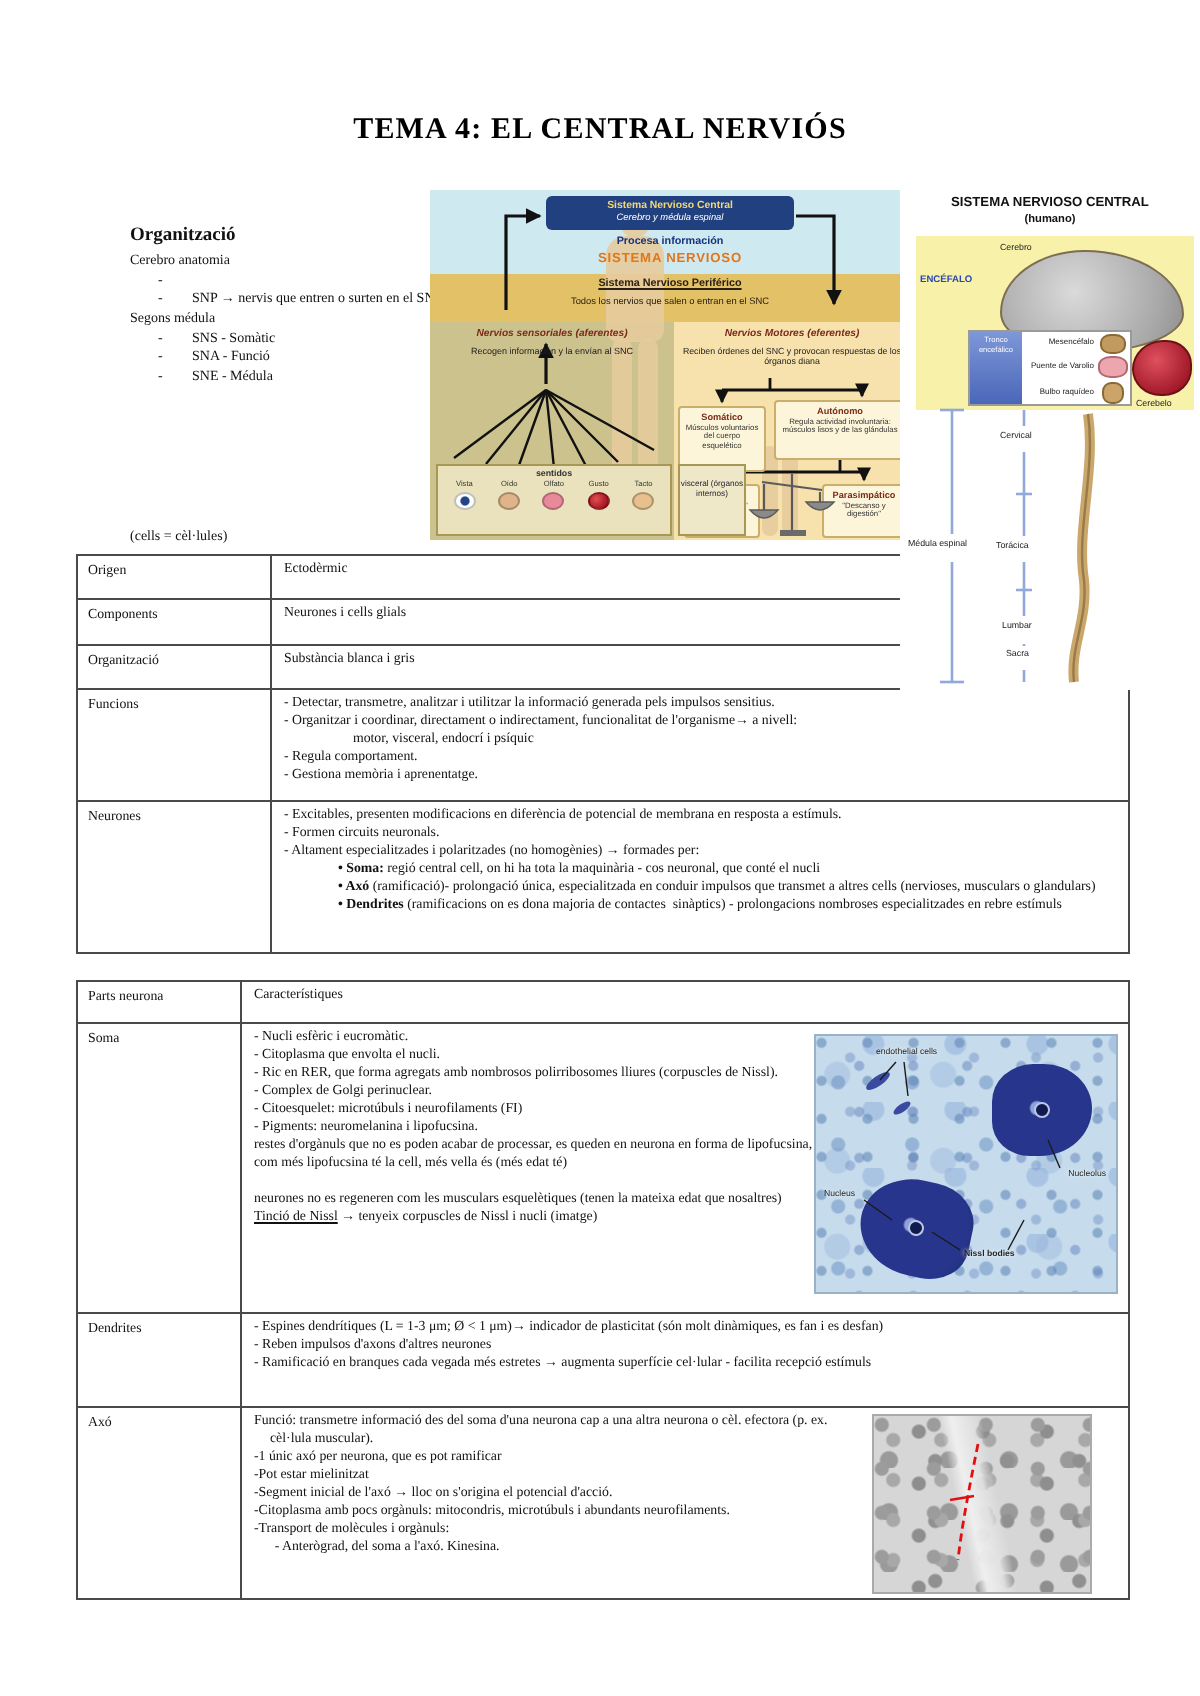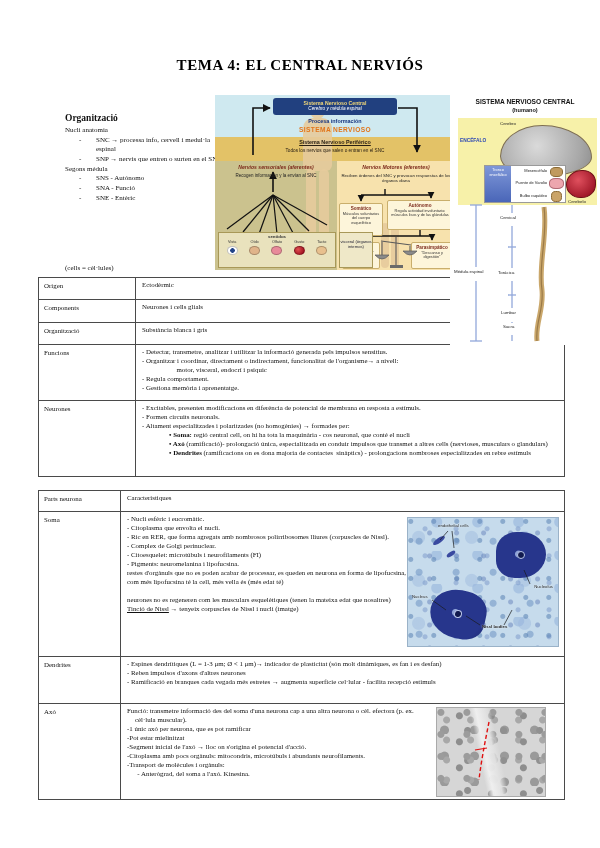--- a/index.html
+++ b/index.html
@@ -145,38 +145,37 @@
     background-size:100% 100%,26px 22px,32px 26px,24px 20px,36px 30px,30px 26px;}
   .em-svg{position:absolute;left:0;top:0;width:110px;height:90px;}
 </style>
 </head>
 <body>
 
 <div class="page-title">TEMA 4: EL CENTRAL NERVIÓS</div>
 
 <div class="classif">
   <div class="classif-h">Organització</div>
-  <div>Nucli anatomia</div>
+  <div>Cerebro anatomia</div>
   <div class="dl"><div class="citem">
         <span class="cm">-</span>
-        <span class="ct">SNC → processa info, cervell i medul·la espinal</span>
       </div><div class="citem">
         <span class="cm">-</span>
         <span class="ct">SNP → nervis que entren o surten en el SNC</span>
       </div></div>
   <div>Segons médula</div>
   <div class="dl"><div class="citem">
         <span class="cm">-</span>
-        <span class="ct">SNS - Autónomo</span>
+        <span class="ct">SNS - Somàtic</span>
       </div><div class="citem">
         <span class="cm">-</span>
         <span class="ct">SNA - Funció</span>
       </div><div class="citem">
         <span class="cm">-</span>
-        <span class="ct">SNE - Entèric</span>
+        <span class="ct">SNE - Médula</span>
       </div></div>
   <div class="cnote">(cells = cèl·lules)</div>
 </div>
 
 <div class="flow">
   <div class="band-blue"></div>
   <div class="band-gold"></div>
   <div class="panel-sens"></div>
   <div class="panel-motor"></div>
 

